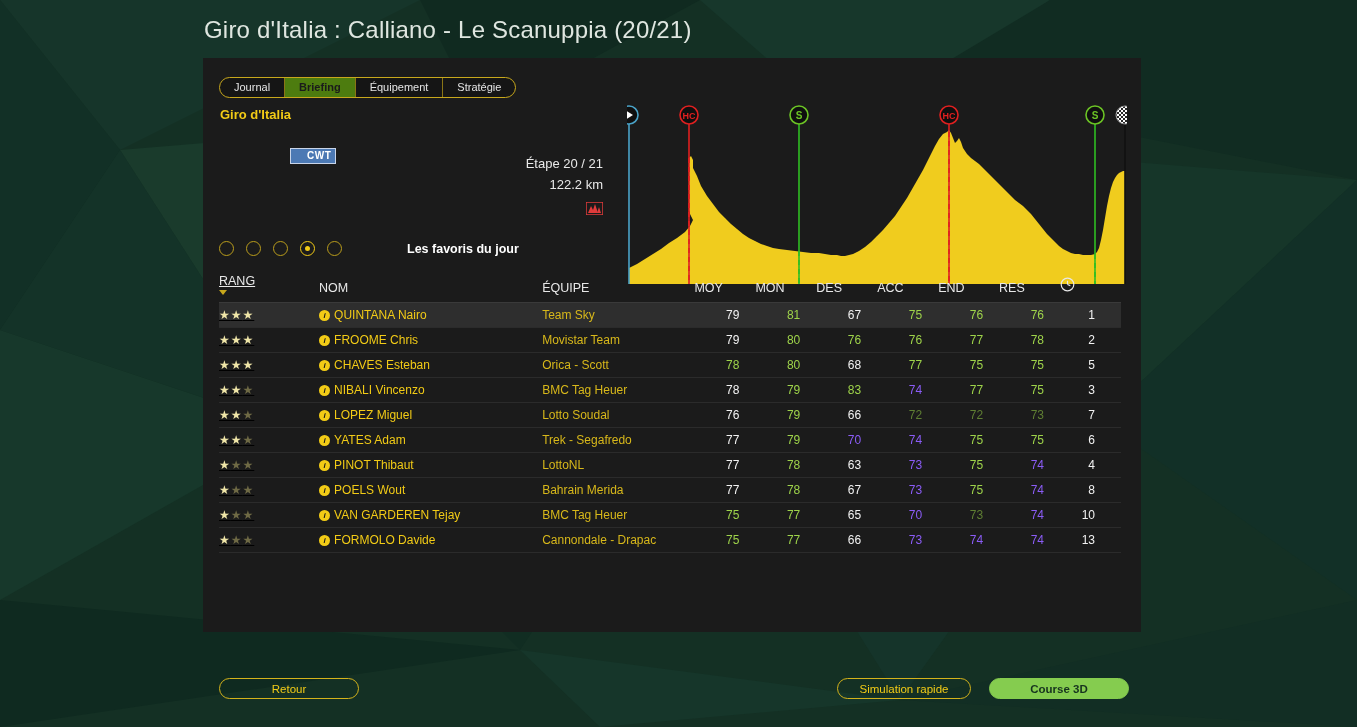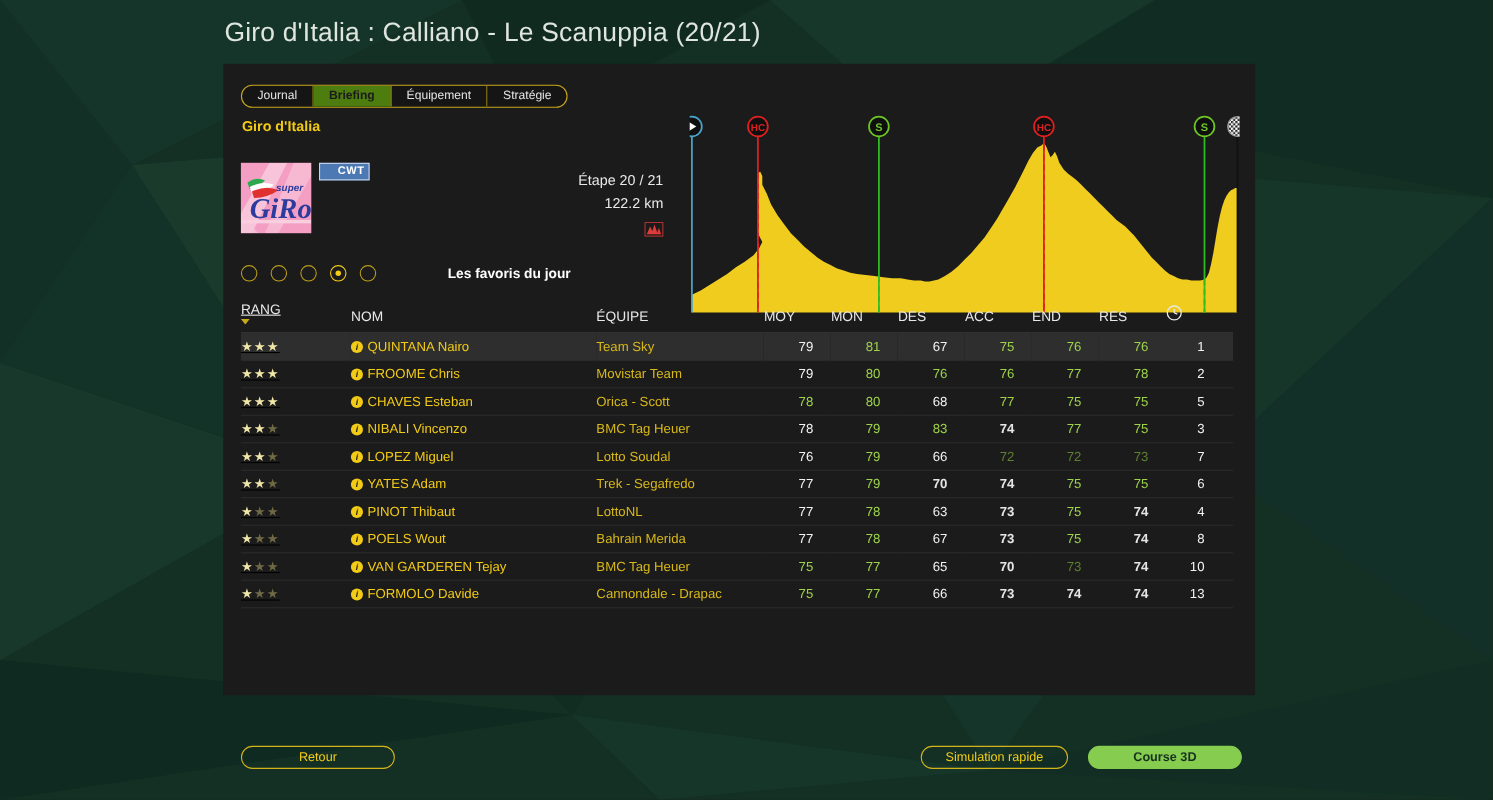--- a/index.html
+++ b/index.html
@@ -184,21 +184,21 @@
     font-size: 8px;
     font-weight: bold;
     text-align: center;
     line-height: 11px;
     margin-right: 4px;
     vertical-align: 1px;
     font-style: italic;
   }
   .v-white { color: #f2f2f2; }
   .v-hi    { color: #9ed34a; }
-  .v-mid   { color: #e5e5e5; font-weight: bold; }
+  .v-mid   { color: #8b5cf6; }
   .v-lo    { color: #5f7f33; }
   .time-val { color: #f2f2f2; }
   .sort-arrow {
     display: block;
     width: 0; height: 0;
     border-left: 4px solid transparent;
     border-right: 4px solid transparent;
     border-top: 5px solid #c8a81c;
     margin-top: 2px;
   }
@@ -258,36 +258,20 @@
 
   <div id="tab-bar">
     <div class="tab">Journal</div>
     <div class="tab active">Briefing</div>
     <div class="tab">Équipement</div>
     <div class="tab">Stratégie</div>
   </div>
 
   <div id="race-name">Giro d'Italia</div>
 
-  <div id="race-logo">
-    <svg width="64" height="64" viewBox="0 0 64 64">
-      <rect width="64" height="64" fill="#f49ec4"></rect>
-      <polygon points="0,48 16,64 0,64" fill="#f7bcd4"></polygon>
-      <polygon points="26,0 42,0 10,64 0,64 0,46" fill="#f8c4da"></polygon>
-      <polygon points="48,0 64,0 64,12 34,64 22,64" fill="#f7b8d2"></polygon>
-      <rect x="0" y="52" width="64" height="3" fill="#f9cfe0"></rect>
-      <g>
-        <path d="M6 18 Q14 12 22 16 Q16 22 8 24 Z" fill="#2ea84f"></path>
-        <path d="M8 22 Q20 16 30 20 Q22 27 10 28 Z" fill="#ffffff"></path>
-        <path d="M10 26 Q24 20 34 25 Q24 32 12 32 Z" fill="#e03030"></path>
-      </g>
-      <text x="32" y="26" font-family="'Liberation Sans',sans-serif" font-size="9" font-style="italic" font-weight="bold" fill="#2b3c9e">super</text>
-      <text x="8" y="50" font-family="'Liberation Serif',serif" font-size="26" font-weight="bold" font-style="italic" fill="#2b3c9e">GiRo</text>
-    </svg>
-  </div>
   <div id="cwt-badge">CWT</div>
 
   <div id="stage-info">
     <div>Étape 20 / 21</div>
     <div>122.2 km</div>
     <div id="stage-icon">
       <svg width="17" height="13" viewBox="0 0 17 13">
         <rect x="0" y="0" width="17" height="13" fill="#1b1b1b" stroke="#e03b3b" stroke-width="1.5"></rect>
         <polygon points="2,11 5,4 7,8 9,2 12,11" fill="#e03b3b"></polygon>
         <polygon points="11,11 13,5 15,11" fill="#e03b3b"></polygon>

